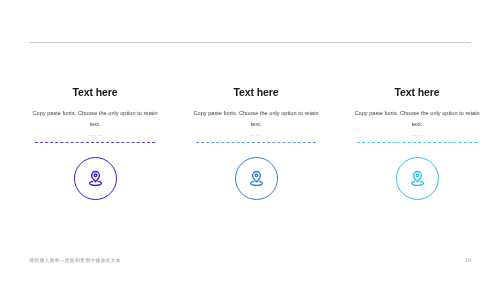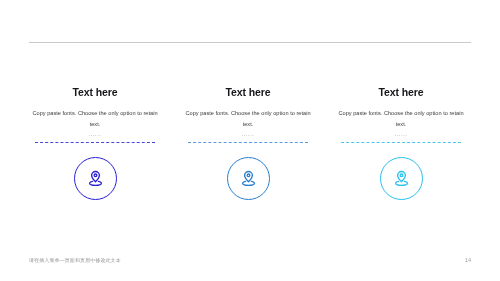--- a/index.html
+++ b/index.html
@@ -27,21 +27,21 @@
     right: 29px;
     top: 42px;
     height: 1px;
     background: #c9c9cc;
   }
 
   
   .columns {
     position: absolute;
     left: 20px;
-    right: 24px;
+    right: 8px;
     top: 86px;
     display: flex;
     justify-content: space-between;
     align-items: flex-start;
   }
   .col {
     width: 150px;
     display: flex;
     flex-direction: column;
     align-items: center;

